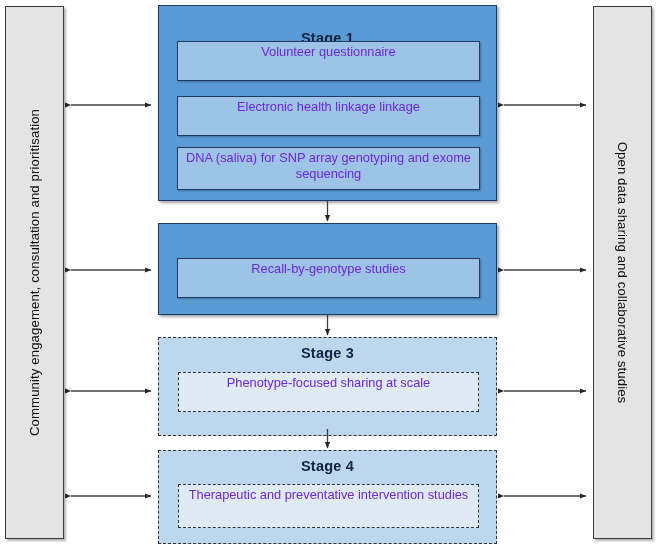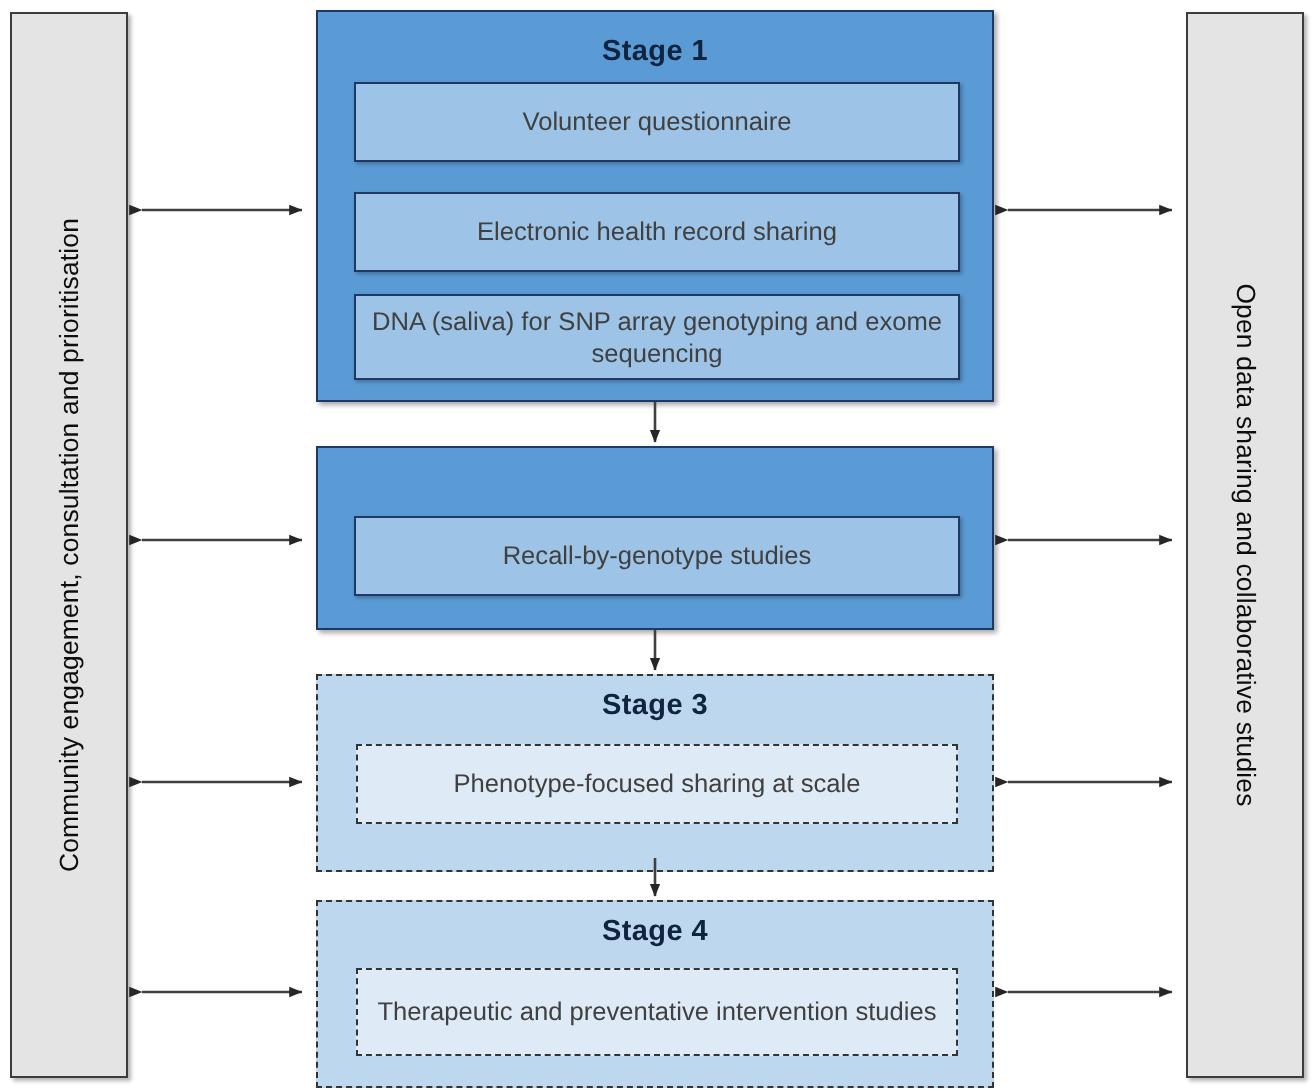--- a/index.html
+++ b/index.html
@@ -59,41 +59,40 @@
     font-weight: bold;
     font-size: 14.5px;
     color: #10233f;
     letter-spacing: 0.2px;
   }
 
   
   .item {
     box-sizing: border-box;
     display: flex;
-    align-items: center;
     justify-content: center;
     text-align: center;
     font-size: 12.8px;
-    color: #404040;
+    color: #6d28d9;
     line-height: 1.22;
     padding: 2px 6px;
   }
   .item.solid {
     background: #9dc3e6;
     border: 1px solid #1f3864;
     box-shadow: 1px 1px 2px rgba(0,0,0,0.28);
   }
   .item.dashed {
     background: #deeaf6;
     border: 1.2px dashed #333333;
   }
 
   
   #stage-1 { top: 5px; height: 196px; }
-  #stage-1 .stage-title { margin-top: 12px; }
+  #stage-1 .stage-title { margin-top: 24px; }
   #stage-1 .item { position: absolute; left: 18px; width: 303px; }
   #item-questionnaire { top: 35px;  height: 40px; }
   #item-ehr-linkage   { top: 90px;  height: 40px; }
   #item-dna-saliva    { top: 141px; height: 43px; }
 
   
   #stage-2 { top: 223px; height: 92px; }
   #stage-2 .stage-title { margin-top: 7px; }
   #item-recall { position: absolute; left: 18px; top: 34px; width: 303px; height: 40px; }
 
@@ -131,21 +130,21 @@
   <div class="sidebar" id="sidebar-right">
     <span class="sidebar-label">Open data sharing and collaborative studies</span>
   </div>
 
   <div class="stage solid" id="stage-1">
     <div class="stage-title">Stage 1</div>
     <div class="item solid" id="item-questionnaire">
       <span>Volunteer questionnaire</span>
     </div>
     <div class="item solid" id="item-ehr-linkage">
-      <span>Electronic health record sharing</span>
+      <span>Electronic health linkage linkage</span>
     </div>
     <div class="item solid" id="item-dna-saliva">
       <span>DNA (saliva) for SNP array genotyping and exome sequencing</span>
     </div>
   </div>
 
   <div class="stage solid" id="stage-2">
     <div class="item solid" id="item-recall">
       <span>Recall-by-genotype studies</span>
     </div>

